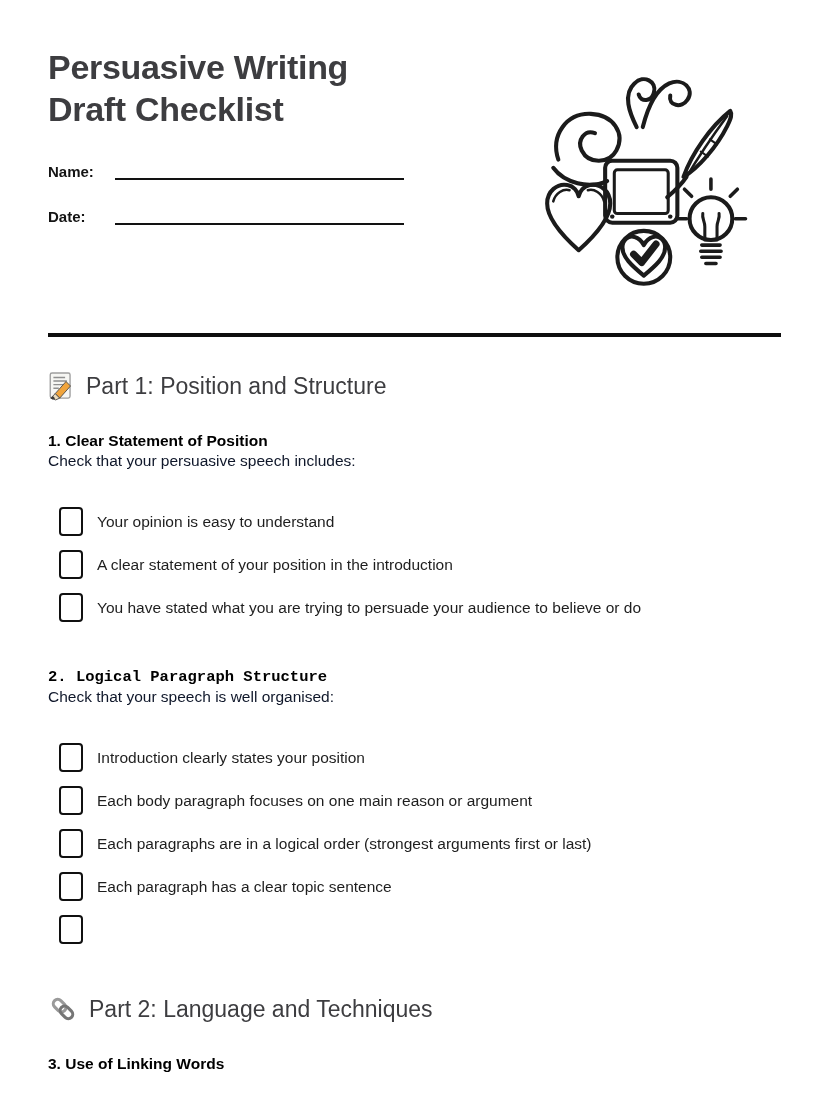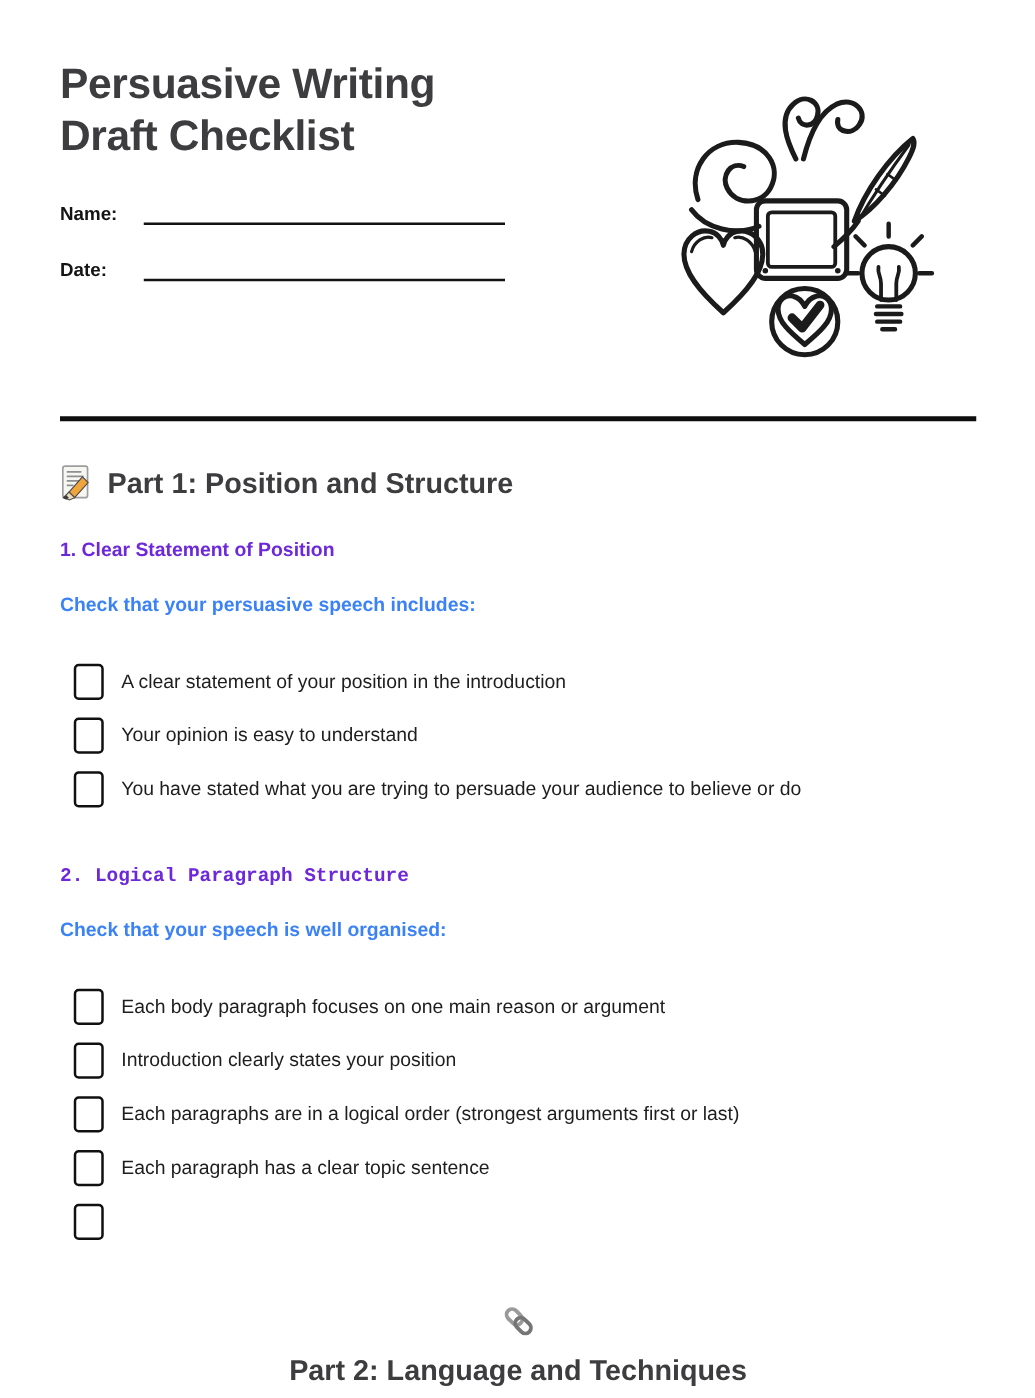--- a/index.html
+++ b/index.html
@@ -24,27 +24,27 @@
   .field-label{font-size:15px;font-weight:bold;color:#141414;width:67px;flex:none;}
   .field-line{
     width:289px;height:20px;flex:none;
     border-bottom:2px solid #121212;
     font-size:15px;color:#141414;
   }
   .doodle{position:absolute;top:68px;left:538px;width:236px;height:224px;}
   .rule{height:4px;background:#0e0e0e;margin-top:108px;}
   .part-heading{
     margin-top:34px;display:flex;align-items:center;gap:11px;
-    font-size:23px;font-weight:bold;color:#3d3d40;
+    font-size:23px;font-weight:normal;color:#3d3d40;
   }
-  .part-heading.mt-lg{margin-top:50px;flex-direction:column;}
+  .part-heading.mt-lg{margin-top:50px;}
   .part-icon{flex:none;display:inline-flex;}
-  .sub-title{margin-top:30px;font-size:15.5px;font-weight:bold;color:#6d28d9;line-height:20px;}
+  .sub-title{margin-top:30px;font-size:15.5px;font-weight:bold;color:#000000;line-height:20px;}
   .sub-title.gap-lg{margin-top:45px;font-family:Liberation Mono, monospace;}
-  .lead{margin-top:24px;font-size:15.5px;font-weight:bold;color:#3b82f6;line-height:20px;}
+  .lead{font-size:15.5px;font-weight:normal;color:#0f172a;line-height:20px;}
   .checklist{margin-top:36px;padding-left:11px;}
   .check-row{display:flex;align-items:center;margin-bottom:14px;}
   .checkbox{
     width:20px;height:25px;flex:none;
     border:2.5px solid #101010;border-radius:4px;
     background:#ffffff;cursor:pointer;
   }
   .check-label{margin-left:14px;font-size:15.5px;color:#1e1e1e;line-height:20px;}
 </style>
 </head>
@@ -118,43 +118,43 @@
     </span>
     <span>Part 1: Position and Structure</span>
   </div>
 
   <div class="sub-title">1. Clear Statement of Position</div>
   <div class="lead">Check that your persuasive speech includes:</div>
 
   <div class="checklist">
     <div class="check-row">
       <span class="checkbox"></span>
-      <span class="check-label">A clear statement of your position in the introduction</span>
+      <span class="check-label">Your opinion is easy to understand</span>
     </div>
     <div class="check-row">
       <span class="checkbox"></span>
-      <span class="check-label">Your opinion is easy to understand</span>
+      <span class="check-label">A clear statement of your position in the introduction</span>
     </div>
     <div class="check-row">
       <span class="checkbox"></span>
       <span class="check-label">You have stated what you are trying to persuade your audience to believe or do</span>
     </div>
   </div>
 
   <div class="sub-title gap-lg">2. Logical Paragraph Structure</div>
   <div class="lead">Check that your speech is well organised:</div>
 
   <div class="checklist">
     <div class="check-row">
       <span class="checkbox"></span>
-      <span class="check-label">Each body paragraph focuses on one main reason or argument</span>
+      <span class="check-label">Introduction clearly states your position</span>
     </div>
     <div class="check-row">
       <span class="checkbox"></span>
-      <span class="check-label">Introduction clearly states your position</span>
+      <span class="check-label">Each body paragraph focuses on one main reason or argument</span>
     </div>
     <div class="check-row">
       <span class="checkbox"></span>
       <span class="check-label">Each paragraphs are in a logical order (strongest arguments first or last)</span>
     </div>
     <div class="check-row">
       <span class="checkbox"></span>
       <span class="check-label">Each paragraph has a clear topic sentence</span>
     </div>
     <div class="check-row">

